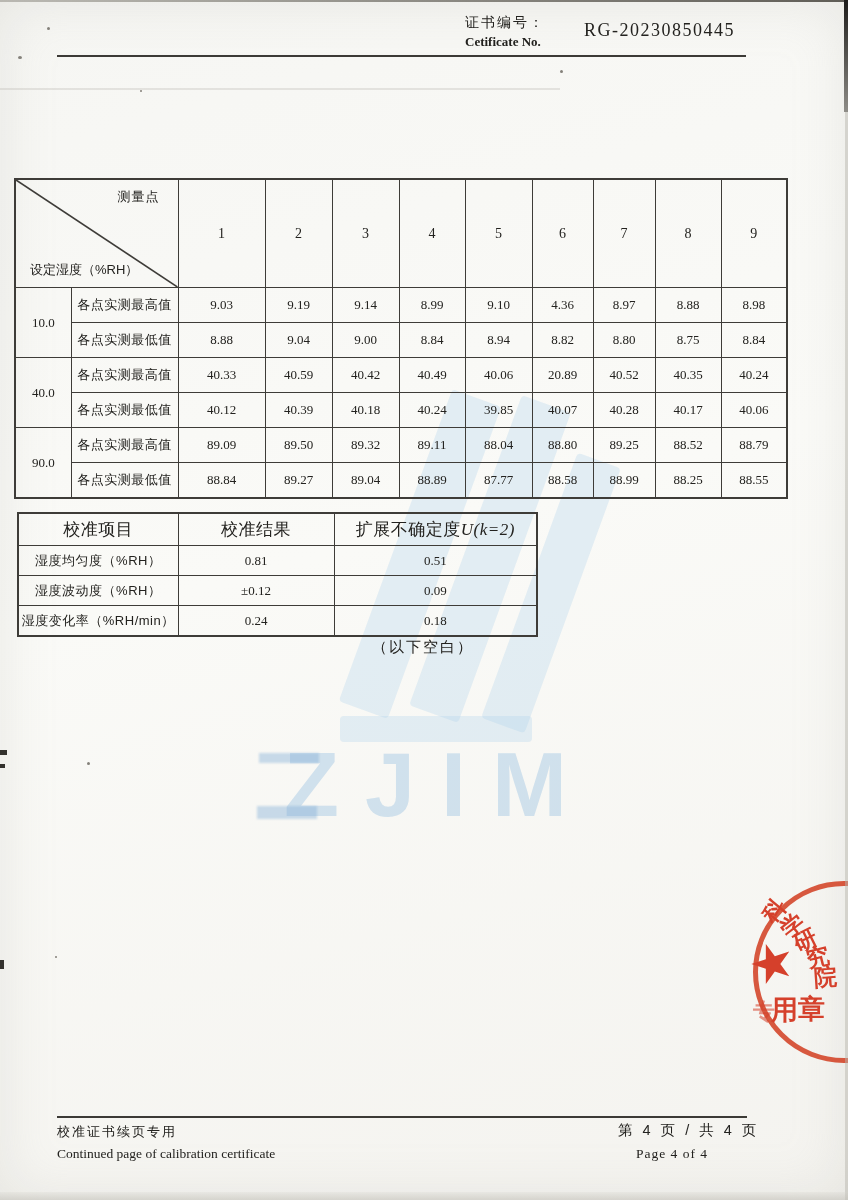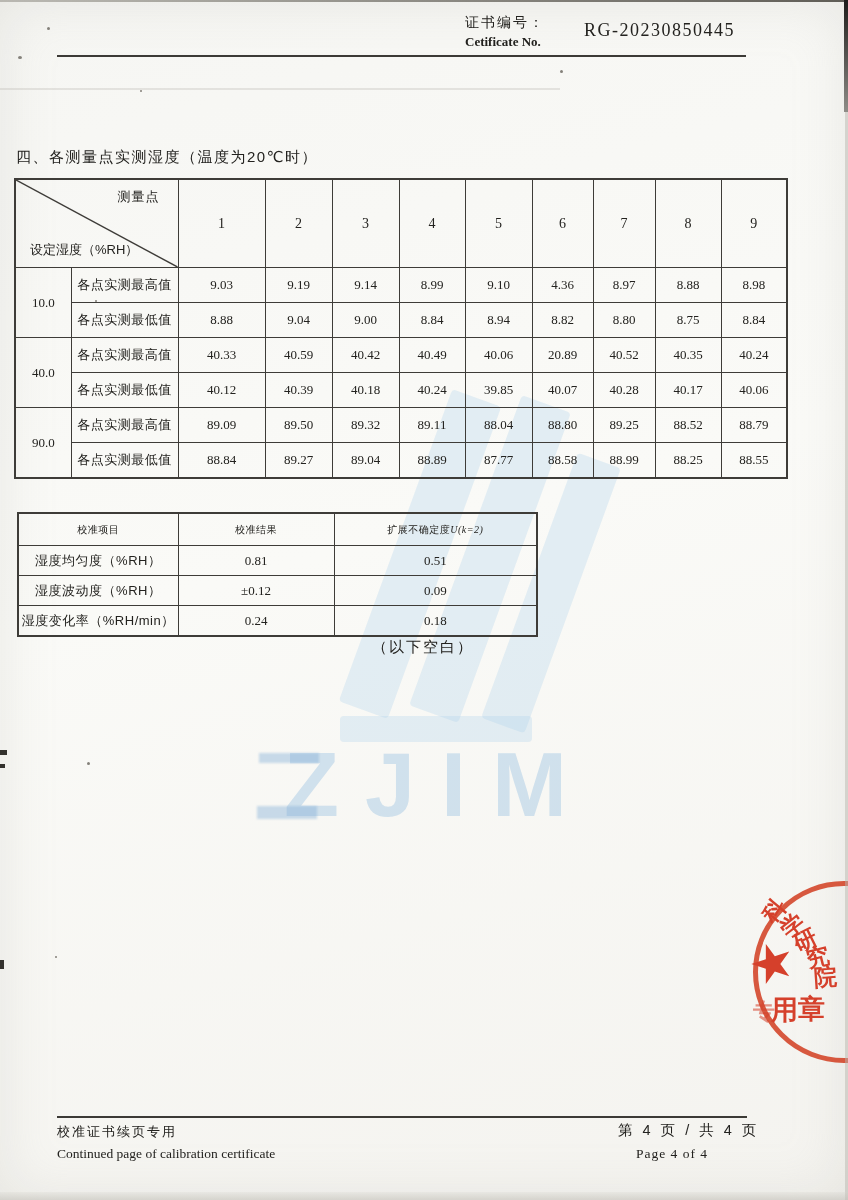--- a/index.html
+++ b/index.html
@@ -41,26 +41,26 @@
   
   table{border-collapse:collapse;table-layout:fixed;z-index:1;position:absolute;}
   td,th{border:1px solid #3e3c38;text-align:center;vertical-align:middle;
     font-weight:400;padding:0;overflow:hidden;}
   .t1{left:14px;top:178px;width:772px;border:2px solid #3e3c38;}
   .t1 .hrow th{height:71px;}
   .t1 td{height:34px;font-size:13px;}
   .t1 .pt{font-family:"Liberation Serif","DejaVu Serif",serif;font-size:14px;}
   .num{font-family:"Liberation Serif","DejaVu Serif",serif;font-size:13px;}
   .lbl{font-size:13px;letter-spacing:0.5px;}
-  .corner{position:relative;padding:8px;}
+  .corner{position:relative;padding:18px;}
   .corner svg{position:absolute;inset:0;width:100%;height:100%;}
   .corner .c-top{position:absolute;right:18px;top:8px;font-size:13px;letter-spacing:1px;}
   .corner .c-bottom{position:absolute;left:14px;bottom:8px;font-size:13px;}
   .t2{left:17px;top:512px;width:519px;border:2px solid #3e3c38;}
-  .t2 th{height:31px;font-size:10px;letter-spacing:0.5px;text-align:center;}
+  .t2 th{height:31px;font-size:17px;letter-spacing:0.5px;text-align:center;}
   .t2 td{height:29px;font-size:13px;}
   .t2 .it{font-style:italic;font-family:"Liberation Serif","DejaVu Serif",serif;margin-top:37px;}
   .blank-note{left:372px;top:638px;font-size:15px;letter-spacing:2px;z-index:1;}
 
   
   .stamp{z-index:2;color:#d5402b;}
   .stamp-ring{left:753px;top:881px;width:172px;height:172px;border-radius:50%;
     border:5px solid rgba(211,66,38,0.88);}
   .stamp-char{font-size:23px;font-weight:700;line-height:1;}
   .stamp-bottom{font-size:27px;font-weight:700;line-height:1;}
@@ -101,21 +101,20 @@
     <div class="abs wm-letters">ZJIM</div>
     <div class="abs wm-smudge wm-sm1"></div>
     <div class="abs wm-smudge wm-sm2"></div>
   </div>
 
   <div class="abs cert-label-zh">证书编号：</div>
   <div class="abs cert-label-en serif">Cetificate No.</div>
   <div class="abs cert-number serif">RG-20230850445</div>
   <div class="abs header-rule"></div>
 
-  <div class="abs sec-title sec4-title">四、各测量点实测湿度（温度为20℃时）</div>
 
   <table class="t1">
     <colgroup>
       <col style="width:56px">
         <col style="width:107px">
         <col style="width:87px">
       <col style="width:67px">
         <col style="width:67px">
         <col style="width:66px">
       <col style="width:67px">

